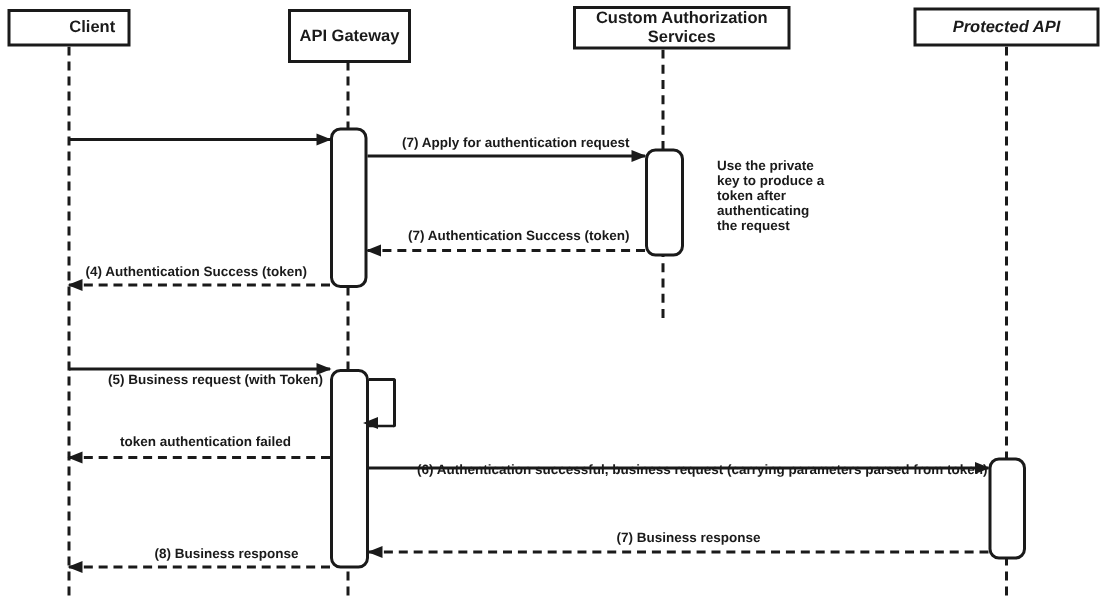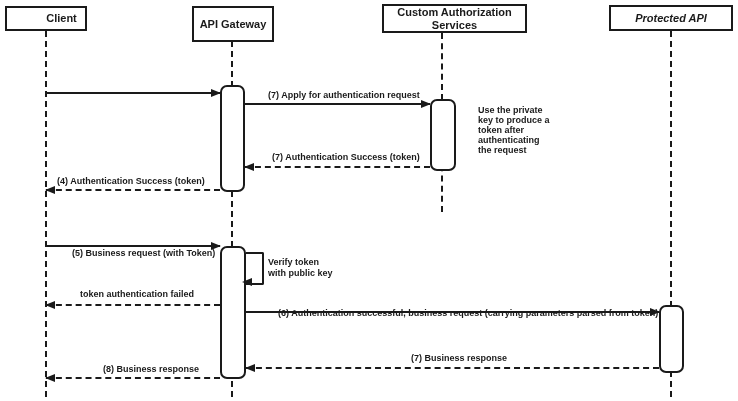--- a/index.html
+++ b/index.html
@@ -82,22 +82,20 @@
   <span class="lbl" style="left:57px; top:176px;text-align:center;">(4) Authentication Success (token)</span>
 
   <div class="msg solid" style="left:46px; top:245px; width:174px;">
     <span class="head to-right"></span>
   </div>
   <span class="lbl" style="left:72px; top:232px;margin-top:16px;">(5) Business request (with Token)</span>
 
   <div class="selfloop" style="left:246px; top:252px; width:16px; height:29px;">
     <span class="head to-left"></span>
   </div>
-  <div class="lbl multiline" style="left:268px; top:257px; line-height:11px;">Verify token
-with public key</div>
 
   <div class="msg dashed" style="left:46px; top:304px; width:174px;">
     <span class="head to-left"></span>
   </div>
   <span class="lbl" style="left:80px; top:289px;">token authentication failed</span>
 
   <div class="msg solid" style="left:246px; top:311px; width:413px;">
     <span class="head to-right"></span>
   </div>
   <span class="lbl" style="left:278px; top:308px;">(6) Authentication successful, business request (carrying parameters parsed from token)</span>

